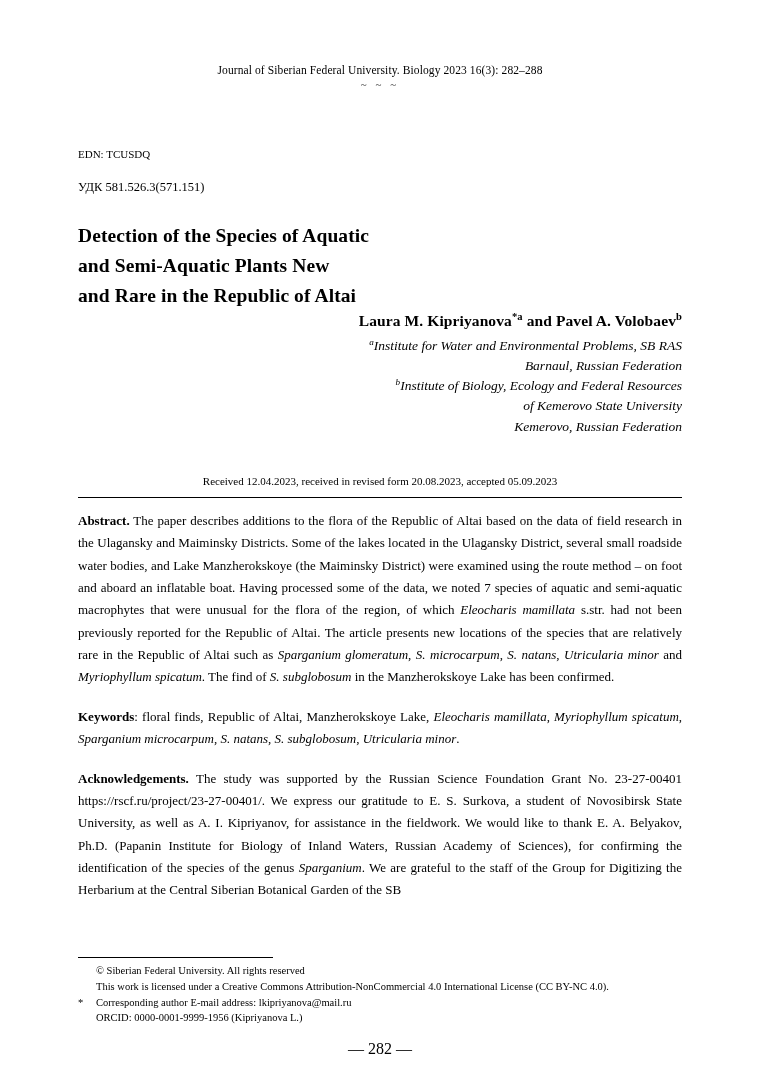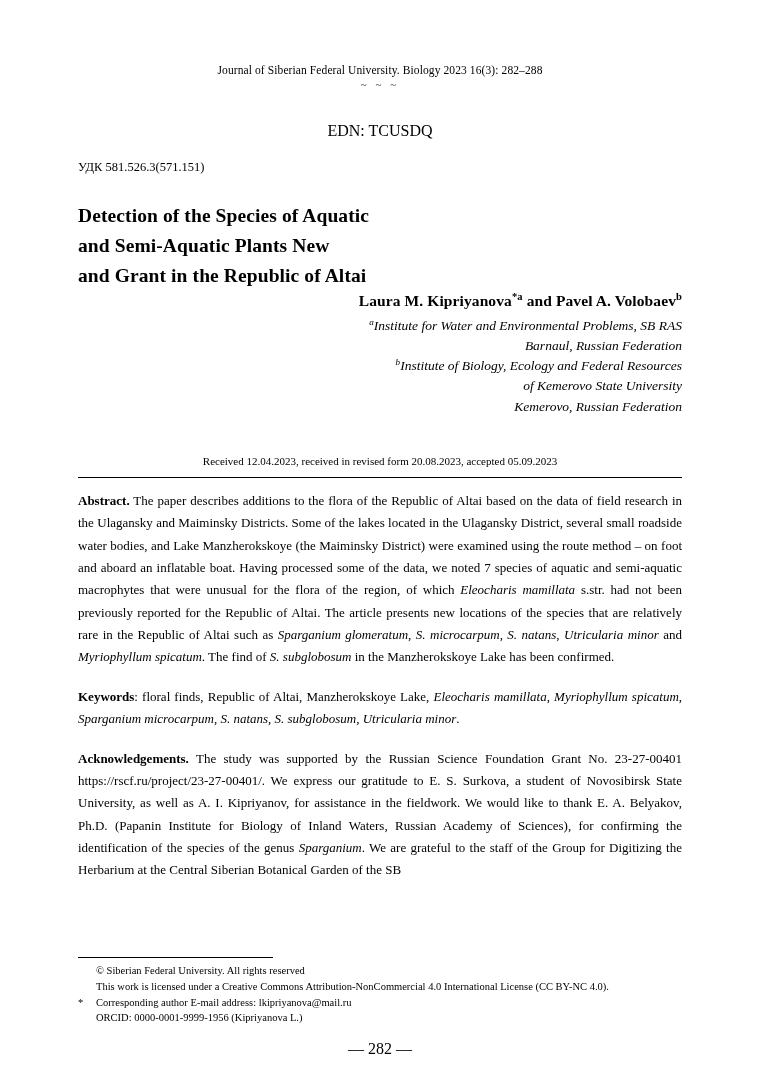--- a/index.html
+++ b/index.html
@@ -33,23 +33,22 @@
   .tilde-rule {
     text-align: center;
     font-size: 11px;
     letter-spacing: 3px;
     color: #333;
     margin-top: 2px;
   }
 
   
   .edn {
-    font-size: 16px;
-    margin-top: 32px;
-    text-align: center;
+    font-size: 11px;
+    margin-top: 58px;
   }
   .udk {
     font-size: 12.5px;
     margin-top: 20px;
   }
 
   
   .title {
     font-size: 19.5px;
     font-weight: bold;
@@ -153,21 +152,21 @@
 
   <div class="running-head">Journal of Siberian Federal University. Biology 2023 16(3): 282–288</div>
   <div class="tilde-rule">~ ~ ~</div>
 
   <div class="edn">EDN: TCUSDQ</div>
   <div class="udk">УДК 581.526.3(571.151)</div>
 
   <div class="title">
     <div>Detection of the Species of Aquatic</div>
     <div>and Semi-Aquatic Plants New</div>
-    <div>and Grant in the Republic of Altai</div>
+    <div>and Rare in the Republic of Altai</div>
   </div>
 
   <div class="authors">
     <span>Laura M. Kipriyanova</span><sup>*a</sup><span> and </span><span>Pavel A. Volobaev</span><sup>b</sup>
   </div>
 
   <div class="affiliations">
     <div><sup>a</sup><span>Institute for Water and Environmental Problems, SB RAS</span></div>
     <div><sup></sup><span>Barnaul, Russian Federation</span></div>
     <div><sup>b</sup><span>Institute of Biology, Ecology and Federal Resources</span></div>

